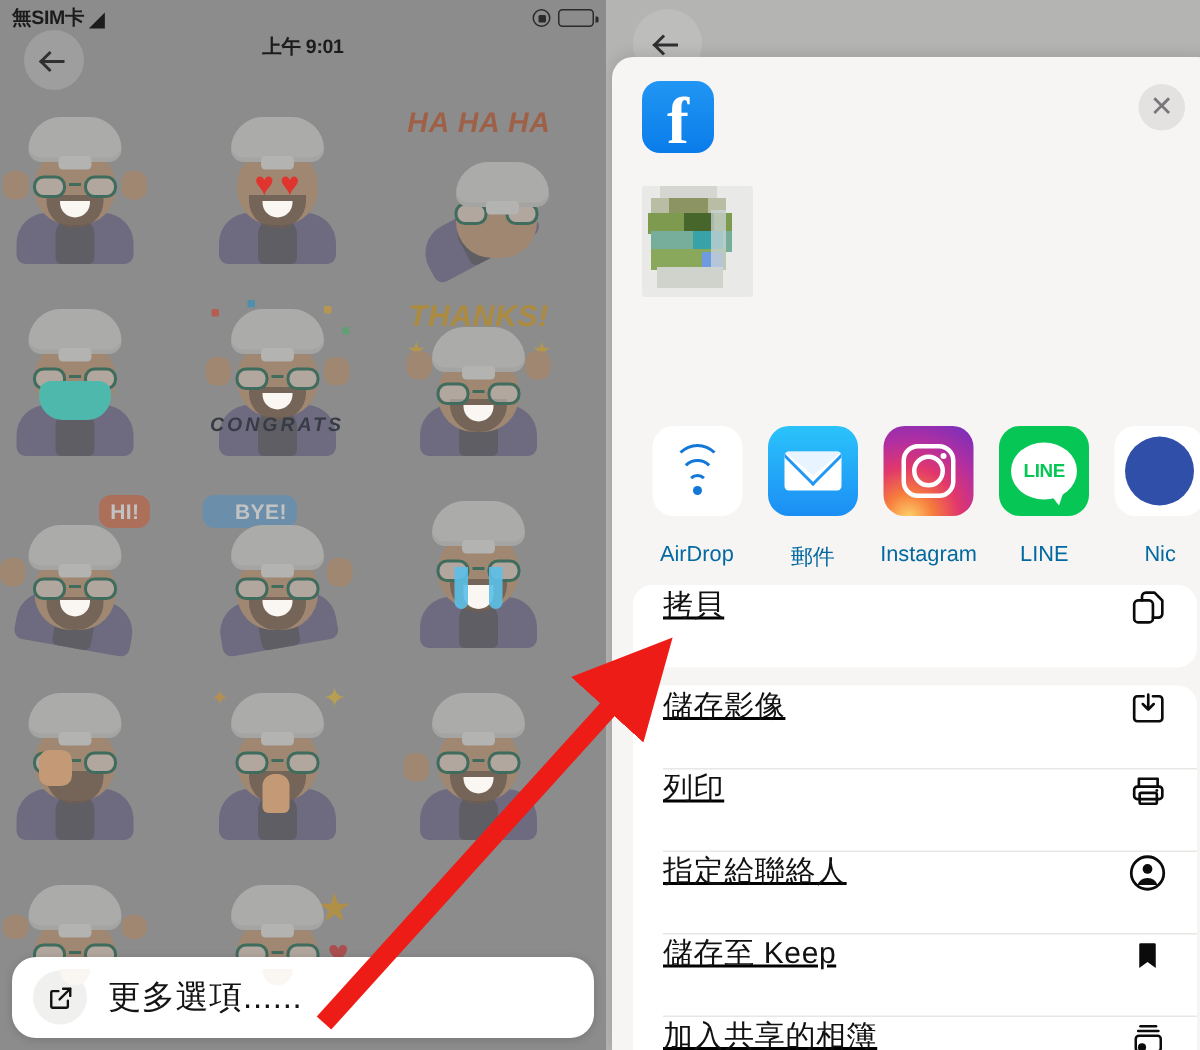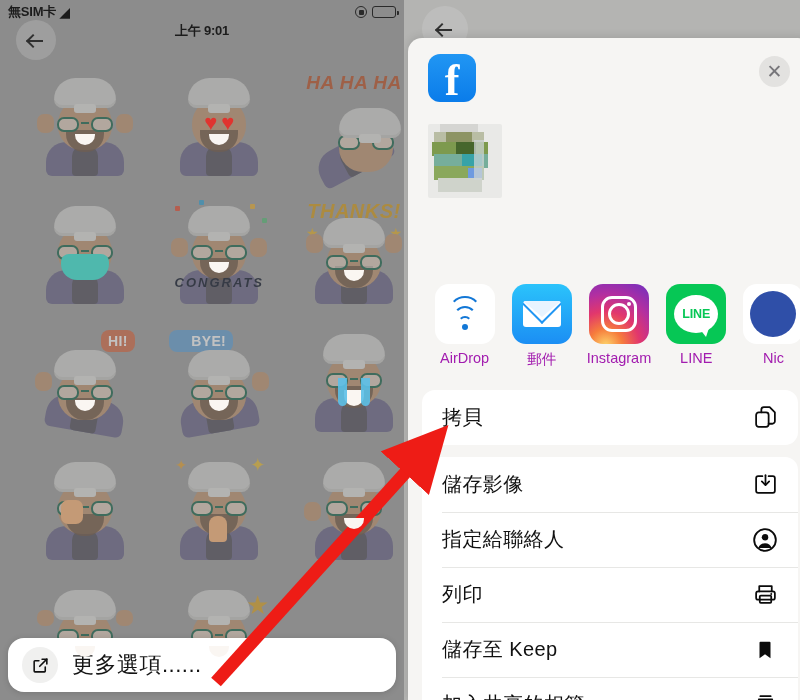--- a/index.html
+++ b/index.html
@@ -57,21 +57,21 @@
     content: ""; position: absolute; left: 0.5px; top: 4.5px; width: 8px; height: 8px;
     border-left: 2px solid #303030; border-bottom: 2px solid #303030;
     transform: rotate(45deg);
   }
 
   #sticker-grid {
     position: absolute; left: 0; top: 62px; width: 404px;
     display: grid; grid-template-columns: repeat(3, 1fr); row-gap: 4px;
   }
   .sticker-cell {
-    height: 124px; display: flex; align-items: center; justify-content: flex-end;
+    height: 124px; display: flex; align-items: center; justify-content: flex-start;
     position: relative;
   }
   .memoji { position: relative; width: 100px; height: 104px; }
   
   .cap {
     position: absolute; left: 50%; transform: translateX(-50%); top: 6px;
     width: 62px; height: 30px; background: #d8d8d6; border-radius: 30px 30px 12px 12px;
     box-shadow: inset 0 -3px 0 rgba(0,0,0,0.06);
   }
   .cap::after {
@@ -182,23 +182,23 @@
   #preview-thumb {
     position: absolute; left: 20px; top: 86px; width: 74px; height: 74px;
     overflow: hidden; border-radius: 2px;
   }
   .px { position: absolute; }
 
   #app-row {
     position: absolute; left: 0; top: 246px; width: 100%;
     display: flex; gap: 0; padding-left: 18px;
   }
-  .app-item { width: 89px; display: flex; flex-direction: column; align-items: center; gap: 6px; text-align: center; }
+  .app-item { width: 89px; display: flex; flex-direction: column; align-items: center; gap: 18px; text-align: center; }
   .app-icon { width: 60px; height: 60px; border-radius: 14px; position: relative; overflow: hidden; }
-  .app-label { font-size: 14.5px; color: #a21caf; white-space: nowrap; }
+  .app-label { font-size: 14.5px; color: #0369a1; white-space: nowrap; }
 
   
   .ad-bg { background: #ffffff; display: flex; align-items: center; justify-content: center; }
   .ad-rings { position: relative; width: 36px; height: 36px; }
   .ad-ring {
     position: absolute; left: 50%; bottom: 2px; transform: translateX(-50%);
     border: 2.4px solid #1277d6; border-bottom-color: transparent;
     border-left-color: transparent; border-right-color: transparent;
     border-radius: 50%;
   }
@@ -234,22 +234,22 @@
 
   
   .nic-bg { background: #ffffff; display: flex; align-items: center; justify-content: center; }
   .nic-circle { width: 46px; height: 46px; border-radius: 50%; background: #2f4fa8; }
 
   #action-list { position: absolute; left: 0; top: 352px; width: 100%; }
   .action-group {
     margin: 0 14px 12px 14px; background: #fff; border-radius: 13px; overflow: hidden;
   }
   .action-row {
-    height: 55px; display: flex; align-items: center; justify-content: space-between;
-    padding: 0 18px 0 20px; position: relative;
+    height: 55px; display: flex; align-items: flex-start; justify-content: space-between;
+    padding: 0 18px 0 20px; position: relative; text-decoration: underline;
   }
   .action-row + .action-row::before {
     content: ""; position: absolute; left: 20px; right: 0; top: 0; height: 1px; background: #e7e7e5;
   }
   .action-label { font-size: 20px; color: #111; letter-spacing: 0.4px; }
   .action-icon { width: 30px; height: 30px; color: #0b0b0b; display: flex; align-items: center; justify-content: center; }
   .action-icon svg { display: block; }
 
   #red-arrow { position: absolute; left: 0; top: 0; width: 800px; height: 700px; pointer-events: none; }
 </style>
@@ -619,37 +619,37 @@
             <span class="action-label">儲存影像</span>
             <span class="action-icon">
               <svg width="25" height="25" viewBox="0 0 24 24" fill="none" stroke="currentColor" stroke-width="1.7" stroke-linecap="round" stroke-linejoin="round">
                 <path d="M5 4h4M15 4h4a2 2 0 0 1 2 2v12a2 2 0 0 1-2 2H5a2 2 0 0 1-2-2V6a2 2 0 0 1 2-2"></path>
                 <path d="M12 3v9"></path>
                   <path d="M8.5 9L12 12.5 15.5 9"></path>
               </svg>
             </span>
           </div>
           <div class="action-row">
-            <span class="action-label">指定給聯絡人</span>
-            <span class="action-icon">
-              <svg width="26" height="26" viewBox="0 0 24 24" fill="none" stroke="currentColor" stroke-width="1.7">
-                <circle cx="12" cy="12" r="10"></circle>
-                <circle cx="12" cy="9.5" r="3" fill="currentColor" stroke="none"></circle>
-                <path d="M5.8 19.4a6.6 6.6 0 0 1 12.4 0" fill="currentColor" stroke="none"></path>
-              </svg>
-            </span>
-          </div>
-          <div class="action-row">
             <span class="action-label">列印</span>
             <span class="action-icon">
               <svg width="25" height="25" viewBox="0 0 24 24" fill="none" stroke="currentColor" stroke-width="1.7" stroke-linecap="round" stroke-linejoin="round">
                 <path d="M6 9V4h12v5"></path>
                 <rect x="3" y="9" width="18" height="8" rx="2"></rect>
                 <rect x="6.5" y="13" width="11" height="7" rx="1"></rect>
                 <circle cx="17.5" cy="11.5" r="0.9" fill="currentColor" stroke="none"></circle>
+              </svg>
+            </span>
+          </div>
+          <div class="action-row">
+            <span class="action-label">指定給聯絡人</span>
+            <span class="action-icon">
+              <svg width="26" height="26" viewBox="0 0 24 24" fill="none" stroke="currentColor" stroke-width="1.7">
+                <circle cx="12" cy="12" r="10"></circle>
+                <circle cx="12" cy="9.5" r="3" fill="currentColor" stroke="none"></circle>
+                <path d="M5.8 19.4a6.6 6.6 0 0 1 12.4 0" fill="currentColor" stroke="none"></path>
               </svg>
             </span>
           </div>
           <div class="action-row">
             <span class="action-label">儲存至 Keep</span>
             <span class="action-icon">
               <svg width="22" height="22" viewBox="0 0 24 24" fill="currentColor">
                 <path d="M7 3h10a1 1 0 0 1 1 1v17l-6-4.3L6 21V4a1 1 0 0 1 1-1z"></path>
               </svg>
             </span>

